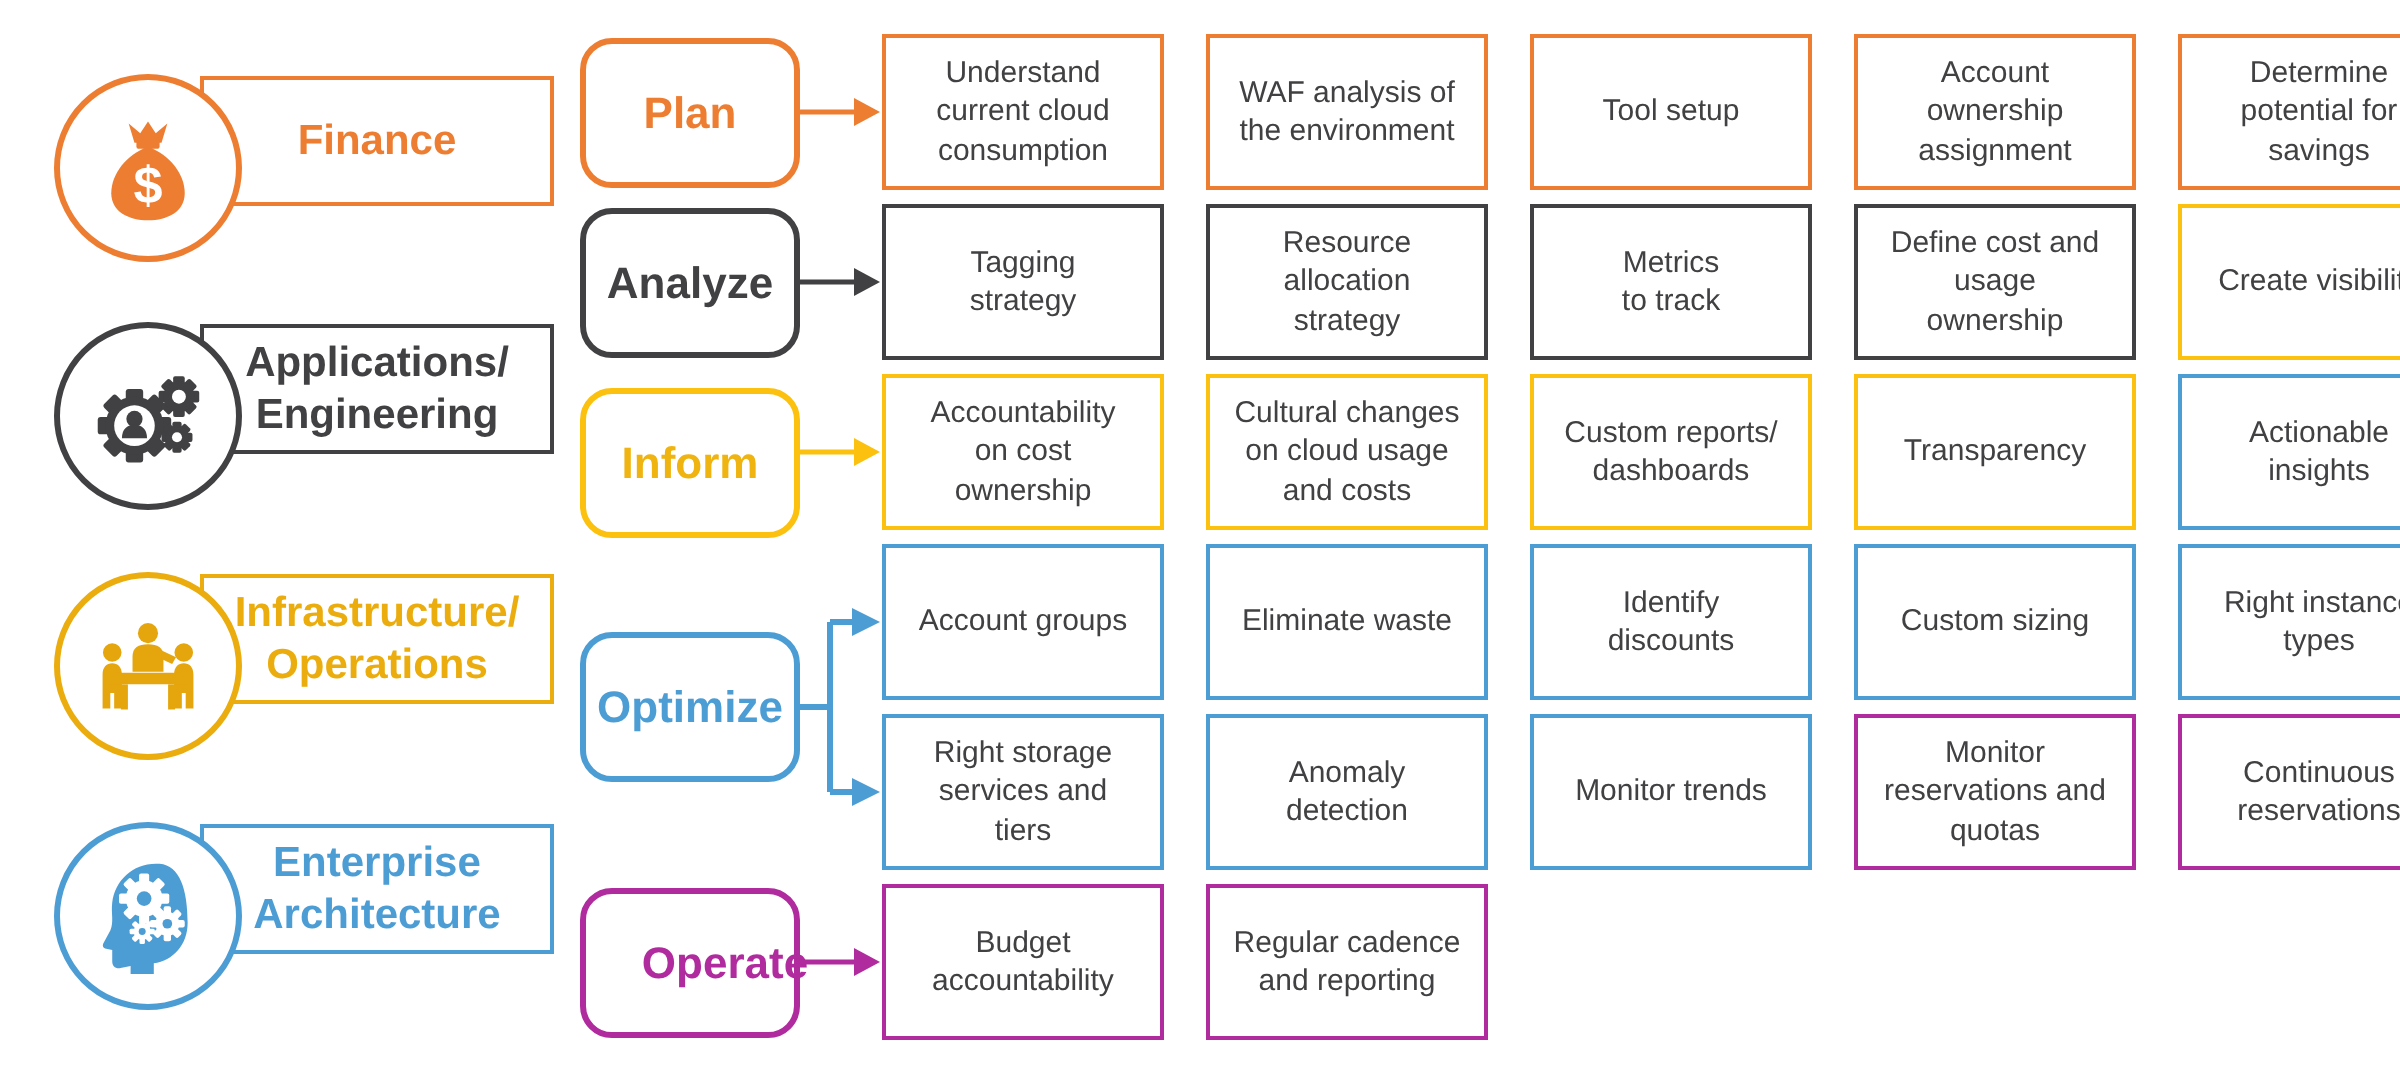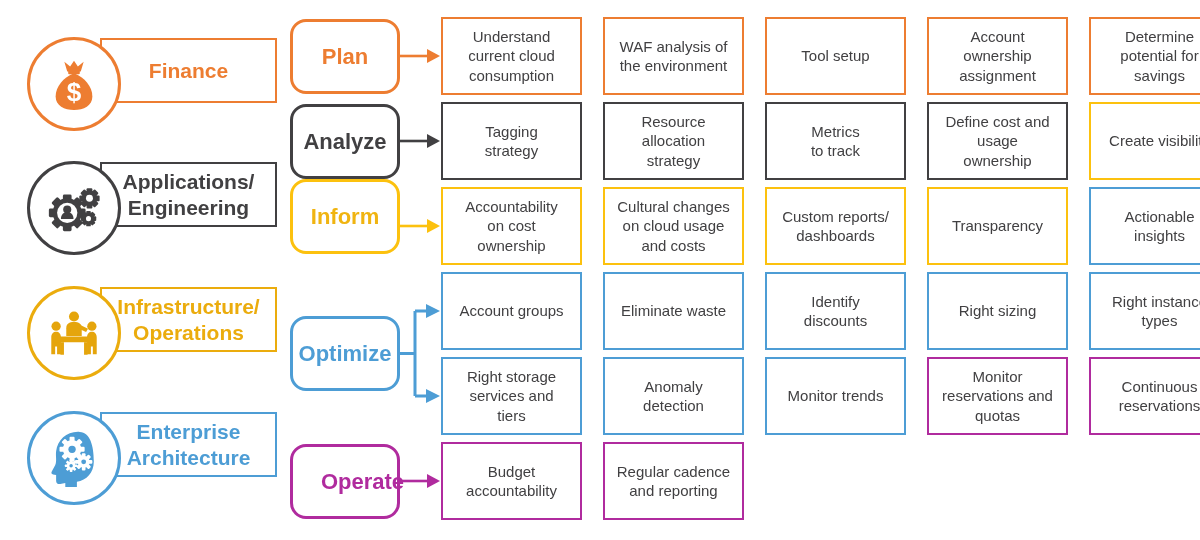--- a/index.html
+++ b/index.html
@@ -23,21 +23,21 @@
   .c-blue    { border-color:#4D9DD5; color:#4D9DD5; }
   .c-magenta { border-color:#B02B9E; color:#B02B9E; }
 
   
   .phase { position:absolute; left:290px; width:110px; height:75px;
            border:3px solid; border-radius:16px; background:#fff;
            display:flex; align-items:center; justify-content:center;
            font-weight:bold; font-size:22px;text-align:center; }
   .phase-plan    { top:19px; }
   .phase-analyze { top:104px; }
-  .phase-inform  { top:179px; }
+  .phase-inform  { top:194px; }
   .phase-optimize{ top:316px; }
   .phase-operate { top:444px;padding-left:35px; }
   .b-gold { border-color:#FCC10E; color:#F0B411; }
 
   .arrow { position:absolute; left:400px; }
 
   
   .grid { position:absolute; left:441px; top:17px;
           display:grid; grid-template-columns:repeat(5,141px);
           grid-auto-rows:78px; gap:7px 21px; }
@@ -239,21 +239,21 @@
     <div class="cell r-gold">Custom reports/
 dashboards</div>
     <div class="cell r-gold">Transparency</div>
 
     <div class="cell r-blue">Actionable
 insights</div>
     <div class="cell r-blue">Account groups</div>
     <div class="cell r-blue">Eliminate waste</div>
     <div class="cell r-blue">Identify
 discounts</div>
-    <div class="cell r-blue">Right sizing</div>
+    <div class="cell r-blue">Custom sizing</div>
 
     <div class="cell r-blue">Right instance
 types</div>
     <div class="cell r-blue">Right storage
 services and
 tiers</div>
     <div class="cell r-blue">Anomaly
 detection</div>
     <div class="cell r-blue">Monitor trends</div>
 

